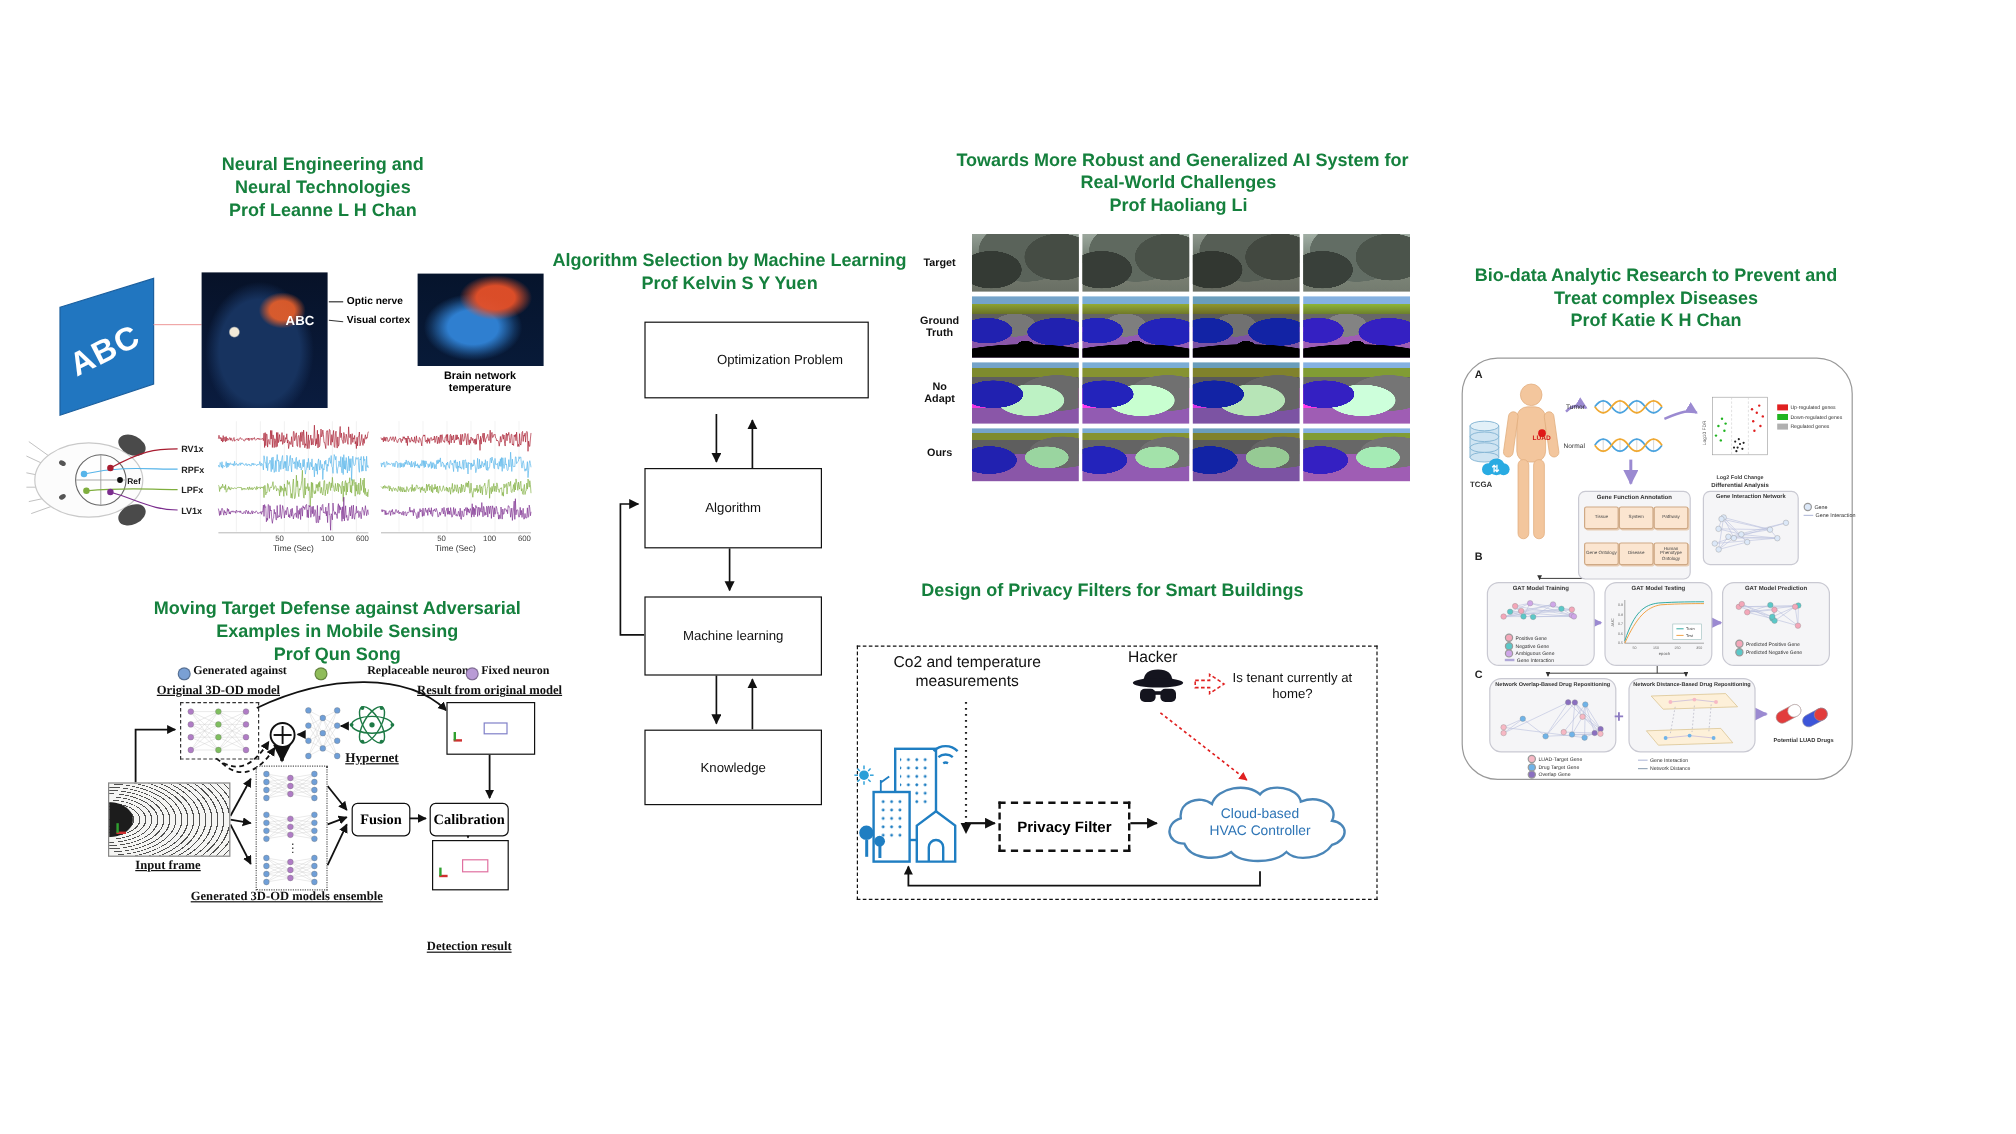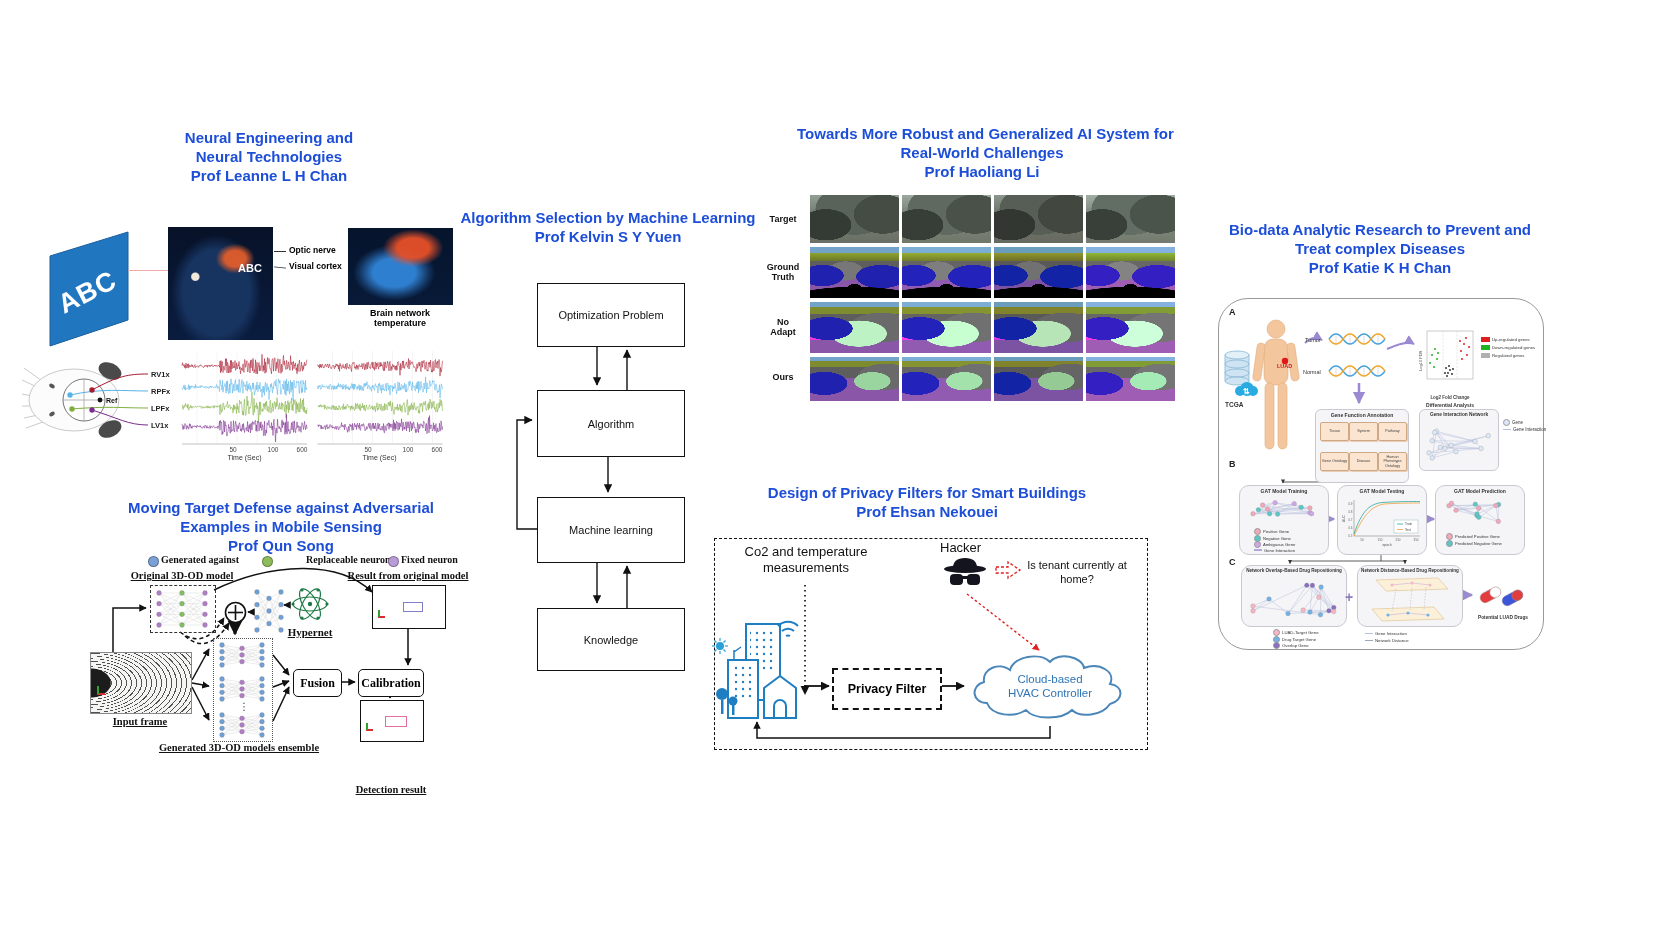--- a/index.html
+++ b/index.html
@@ -1,19 +1,19 @@
 <!DOCTYPE html>
 <html><head>
 <meta charset="utf-8">
 <style>
   html,body{margin:0;padding:0;background:#fff;width:1680px;height:945px;overflow:hidden;
     font-family:"Liberation Sans",sans-serif;}
   #canvas{position:relative;width:1680px;height:945px;background:#fff;}
   .abs{position:absolute;}
-  .ttl{position:absolute;color:#1d4ed8;font-weight:bold;font-size:15px;line-height:19px;text-align:center;white-space:nowrap;}
+  .ttl{position:absolute;color:#15803d;font-weight:bold;font-size:15px;line-height:19px;text-align:center;white-space:nowrap;}
   .pre{white-space:pre-line;}
   svg{position:absolute;overflow:visible;}
   
   .headimg{background:
     radial-gradient(26px 20px at 64% 28%, rgba(235,95,40,.9) 0 40%, rgba(235,95,40,0) 75%),
     radial-gradient(8px 8px at 26% 44%, #f2ead8 0 45%, rgba(0,0,0,0) 60%),
     radial-gradient(58px 74px at 46% 58%, #17335f 0 58%, rgba(23,51,95,0) 78%),
     linear-gradient(180deg,#071228 0%,#0a1c3f 100%);}
   .brainimg{background:
     radial-gradient(42px 26px at 62% 26%, rgba(230,80,40,.95) 0 38%, rgba(230,80,40,0) 72%),
@@ -192,21 +192,21 @@
         </defs>
       <g stroke="#111" stroke-width="1.4" fill="none">
         <line x1="97" y1="75" x2="97" y2="115" marker-end="url(#fa)"></line>
         <line x1="127" y1="120" x2="127" y2="80" marker-end="url(#fa)"></line>
         <line x1="108" y1="185" x2="108" y2="222" marker-end="url(#fa)"></line>
         <line x1="97" y1="291" x2="97" y2="333" marker-end="url(#fa)"></line>
         <line x1="127" y1="338" x2="127" y2="296" marker-end="url(#fa)"></line>
         <polyline points="37,259 17,259 17,150 32,150" marker-end="url(#fa)"></polyline>
       </g>
     </svg>
-    <div class="fbox" style="top:283px;">Optimization Problem</div>
+    <div class="fbox" style="top:268px;padding-left:39px;">Optimization Problem</div>
     <div class="fbox" style="top:390px;height:65px;">Algorithm</div>
     <div class="fbox" style="top:497px;height:64px;">Machine learning</div>
     <div class="fbox" style="top:608px;height:61px;">Knowledge</div>
   </div>
 
   <div>
     <div class="ttl" style="left:797px;top:124px;width:370px;">
       <div>Towards More Robust and Generalized AI System for</div>
       <div>Real-World Challenges</div>
       <div>Prof Haoliang Li</div>
@@ -930,21 +930,20 @@
       <div class="abs" style="left:24px;top:15px;width:20px;height:9px;border:1px solid #e070a0;"></div>
       <div class="abs" style="left:5px;top:28px;width:7px;height:1.5px;background:#d03030;"></div>
       <div class="abs" style="left:5px;top:22px;width:1.5px;height:7px;background:#30a030;"></div>
     </div>
     <div class="mtdlbl" style="left:343px;top:744px;width:96px;margin-top:40px;">Detection result</div>
   </div>
 
   <div>
     <div class="ttl" style="left:742px;top:483px;width:370px;">
       <div>Design of Privacy Filters for Smart Buildings</div>
-      <div>Prof Ehsan Nekouei</div>
     </div>
     <div class="abs" style="left:714px;top:538px;width:432px;height:210px;border:1.5px dashed #111;"></div>
 
     <svg style="left:705px;top:530px;z-index:1;" width="450" height="222" viewBox="0 0 450 222">
       <defs>
         <marker id="pk" markerWidth="6" markerHeight="6" refX="4.5" refY="2.5" orient="auto">
             <path d="M0,0L5,2.5L0,5Z" fill="#111"></path>
           </marker>
         <marker id="pr" markerWidth="6" markerHeight="6" refX="4.5" refY="2.5" orient="auto">
             <path d="M0,0L5,2.5L0,5Z" fill="#e02020"></path>

